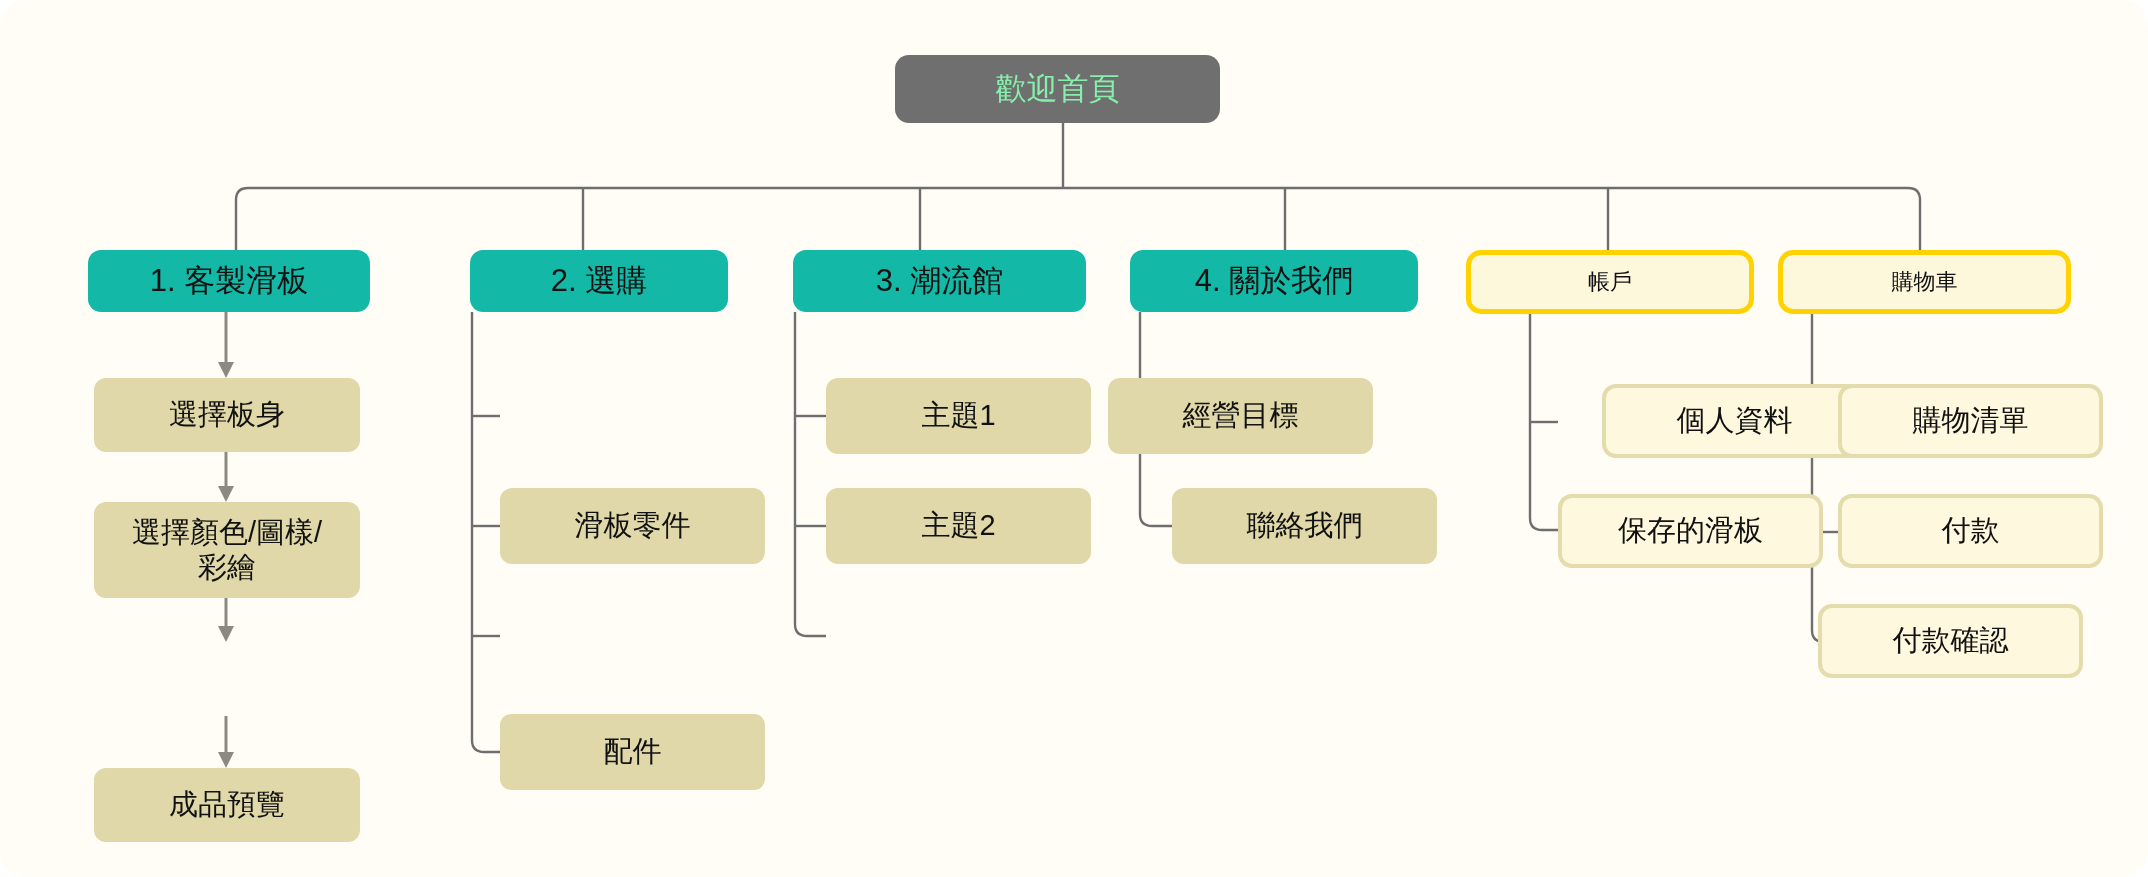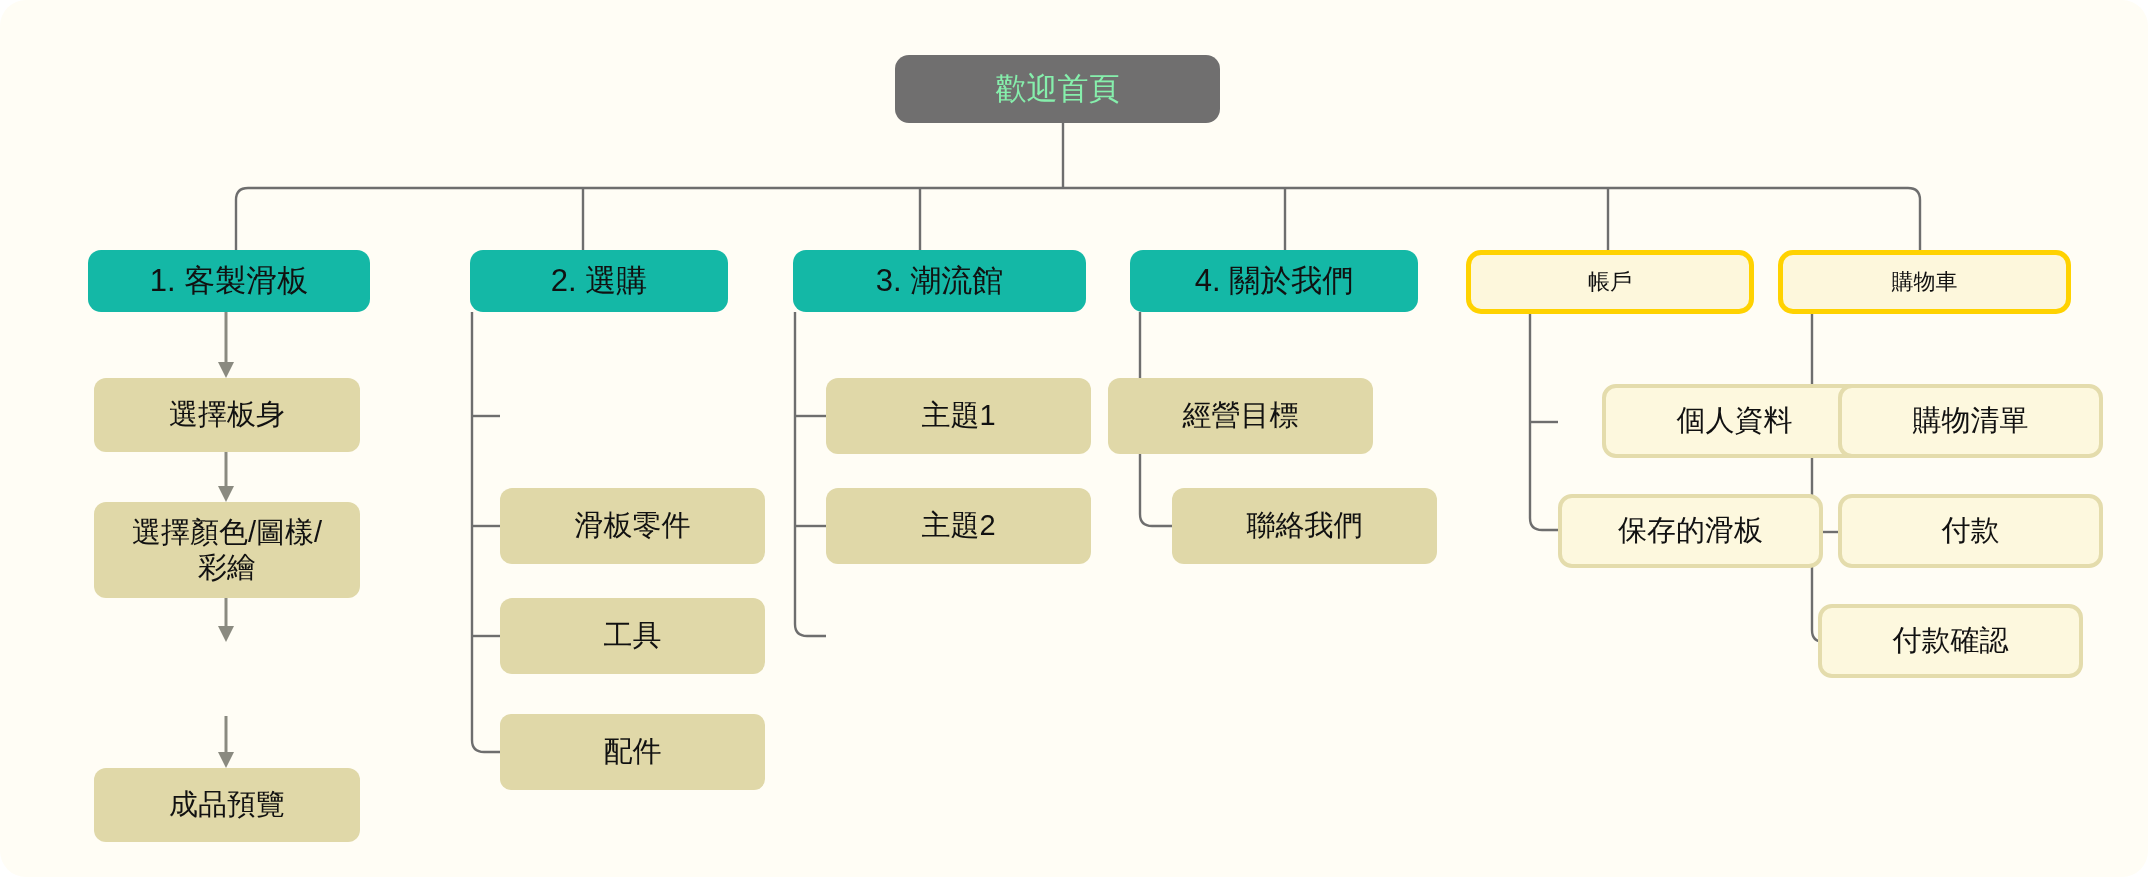--- a/index.html
+++ b/index.html
@@ -133,21 +133,20 @@
   <div class="node lvl1-solid" style="left:1130px; top:250px; width:288px; height:62px;">4. 關於我們</div>
   <div class="node lvl1-outline" style="left:1466px; top:250px; width:288px; height:64px;">帳戶</div>
   <div class="node lvl1-outline" style="left:1778px; top:250px; width:293px; height:64px;">購物車</div>
 
   <div class="node leaf-khaki" style="left:94px; top:378px; width:266px; height:74px;">選擇板身</div>
   <div class="node leaf-khaki" style="left:94px; top:502px; width:266px; height:96px;">選擇顏色/圖樣/
 彩繪</div>
   <div class="node leaf-khaki" style="left:94px; top:768px; width:266px; height:74px;">成品預覽</div>
 
   <div class="node leaf-khaki" style="left:500px; top:488px; width:265px; height:76px;">滑板零件</div>
-  <div class="node leaf-khaki" style="left:500px; top:598px; width:265px; height:76px;">工具</div>
   <div class="node leaf-khaki" style="left:500px; top:714px; width:265px; height:76px;border-radius:11px;">配件</div>
 
   <div class="node leaf-khaki" style="left:826px; top:378px; width:265px; height:76px;">主題1</div>
   <div class="node leaf-khaki" style="left:826px; top:488px; width:265px; height:76px;">主題2</div>
 
   <div class="node leaf-khaki" style="left:1108px; top:378px; width:265px; height:76px;">經營目標</div>
   <div class="node leaf-khaki" style="left:1172px; top:488px; width:265px; height:76px;">聯絡我們</div>
 
   <div class="node leaf-cream" style="left:1602px; top:384px; width:265px; height:74px;">個人資料</div>
   <div class="node leaf-cream" style="left:1558px; top:494px; width:265px; height:74px;">保存的滑板</div>

